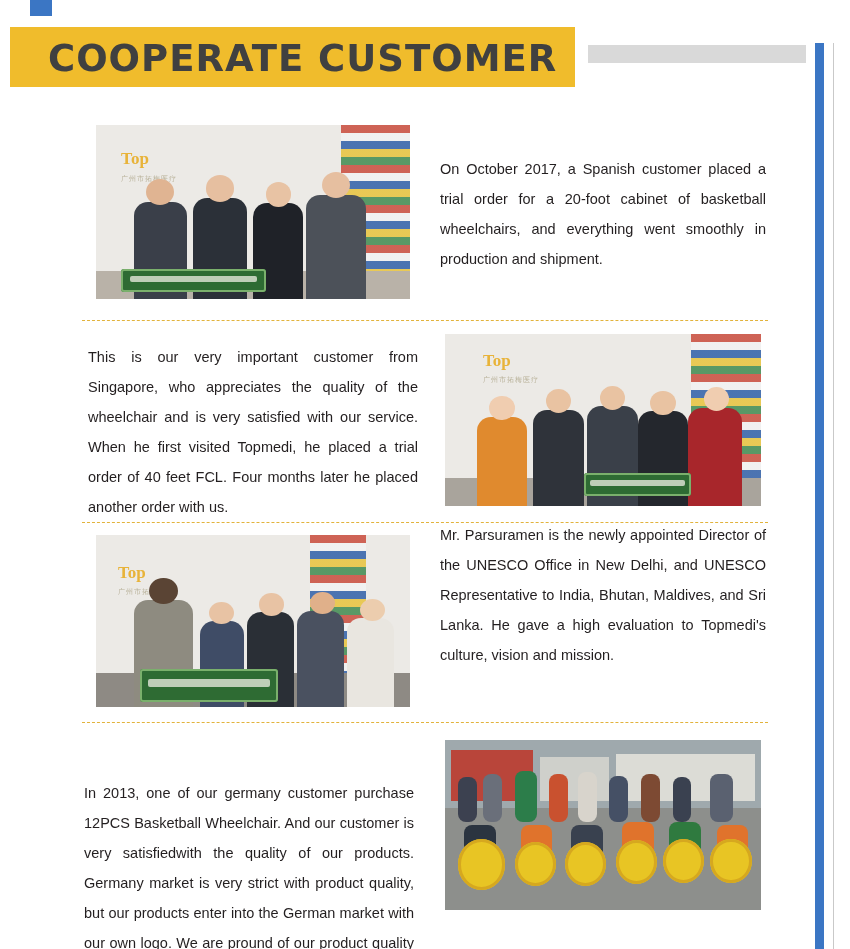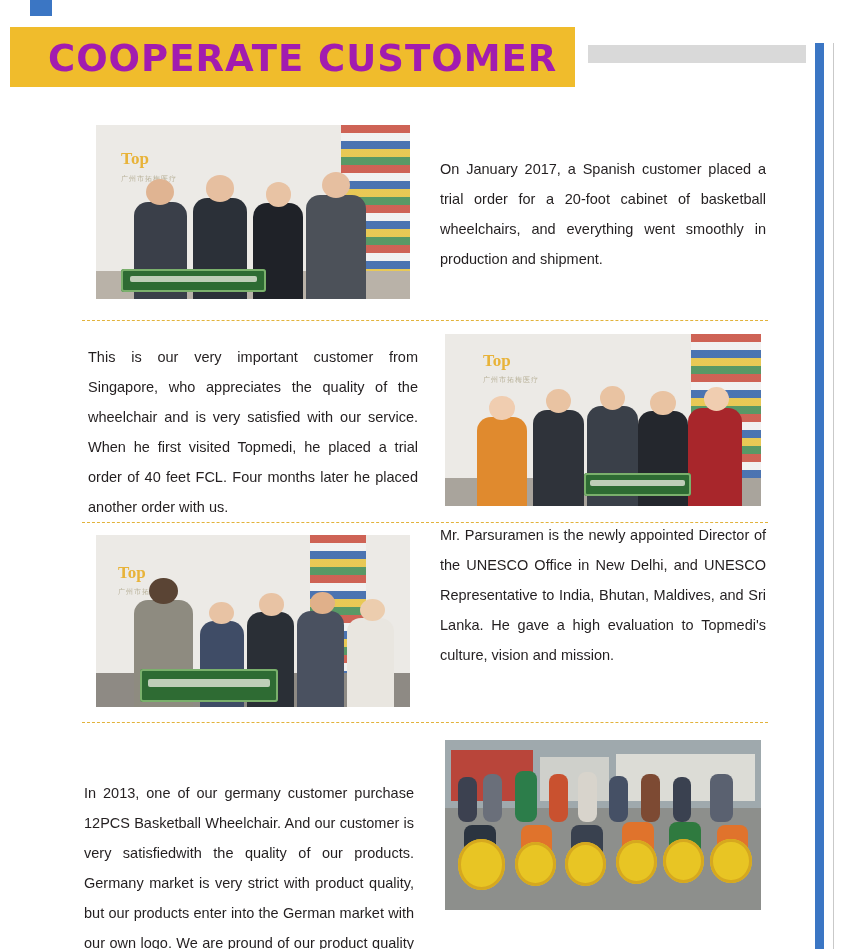--- a/index.html
+++ b/index.html
@@ -36,21 +36,21 @@
   .header-title {
     position: absolute;
     left: 48px;
     top: 36px;
     width: 520px;
     height: 45px;
     line-height: 45px;
     font-size: 37px;
     font-weight: bold;
     letter-spacing: 1px;
-    color: #a21caf;
+    color: #404040;
     font-family: "DejaVu Sans", sans-serif;
     white-space: nowrap;
   }
   .header-grey {
     position: absolute;
     left: 588px;
     top: 45px;
     width: 218px;
     height: 18px;
     background: #d9d9d9;
@@ -175,21 +175,21 @@
     <div class="head" style="left:35%; bottom:56%; width:9%; height:15%; background:#e6bfa0;"></div>
     <div class="person" style="left:50%; width:16%; height:55%; background:#1f2228;"></div>
     <div class="head" style="left:54%; bottom:53%; width:8%; height:14%; background:#e8c3a4;"></div>
     <div class="person" style="left:67%; width:19%; height:60%; background:#4c5159;"></div>
     <div class="head" style="left:72%; bottom:58%; width:9%; height:15%; background:#e6bfa0;"></div>
     <div class="banner"></div>
   </div>
   <div class="frame"></div>
 </div>
 
-<div class="caption j" style="left:440px; top:154px; width:326px;">On January 2017, a Spanish customer placed a trial order for a 20-foot cabinet of basketball wheelchairs, and everything went smoothly in production and shipment.</div>
+<div class="caption j" style="left:440px; top:154px; width:326px;">On October 2017, a Spanish customer placed a trial order for a 20-foot cabinet of basketball wheelchairs, and everything went smoothly in production and shipment.</div>
 
 <div class="divider" style="top:320px;"></div>
 
 <div class="caption j" style="left:88px; top:342px; width:330px;">This is our very important customer from Singapore, who appreciates the quality of the wheelchair and is very satisfied with our service. When he first visited Topmedi, he placed a trial order of 40 feet FCL. Four months later he placed another order with us.</div>
 
 <div class="photo" style="left:441px; top:330px; width:324px; height:180px;">
   <div class="scene">
     <div class="wall"></div>
     <div class="flagstrip"></div>
     <div class="logo-arc" style="left:12%; top:10%;">Top</div>

